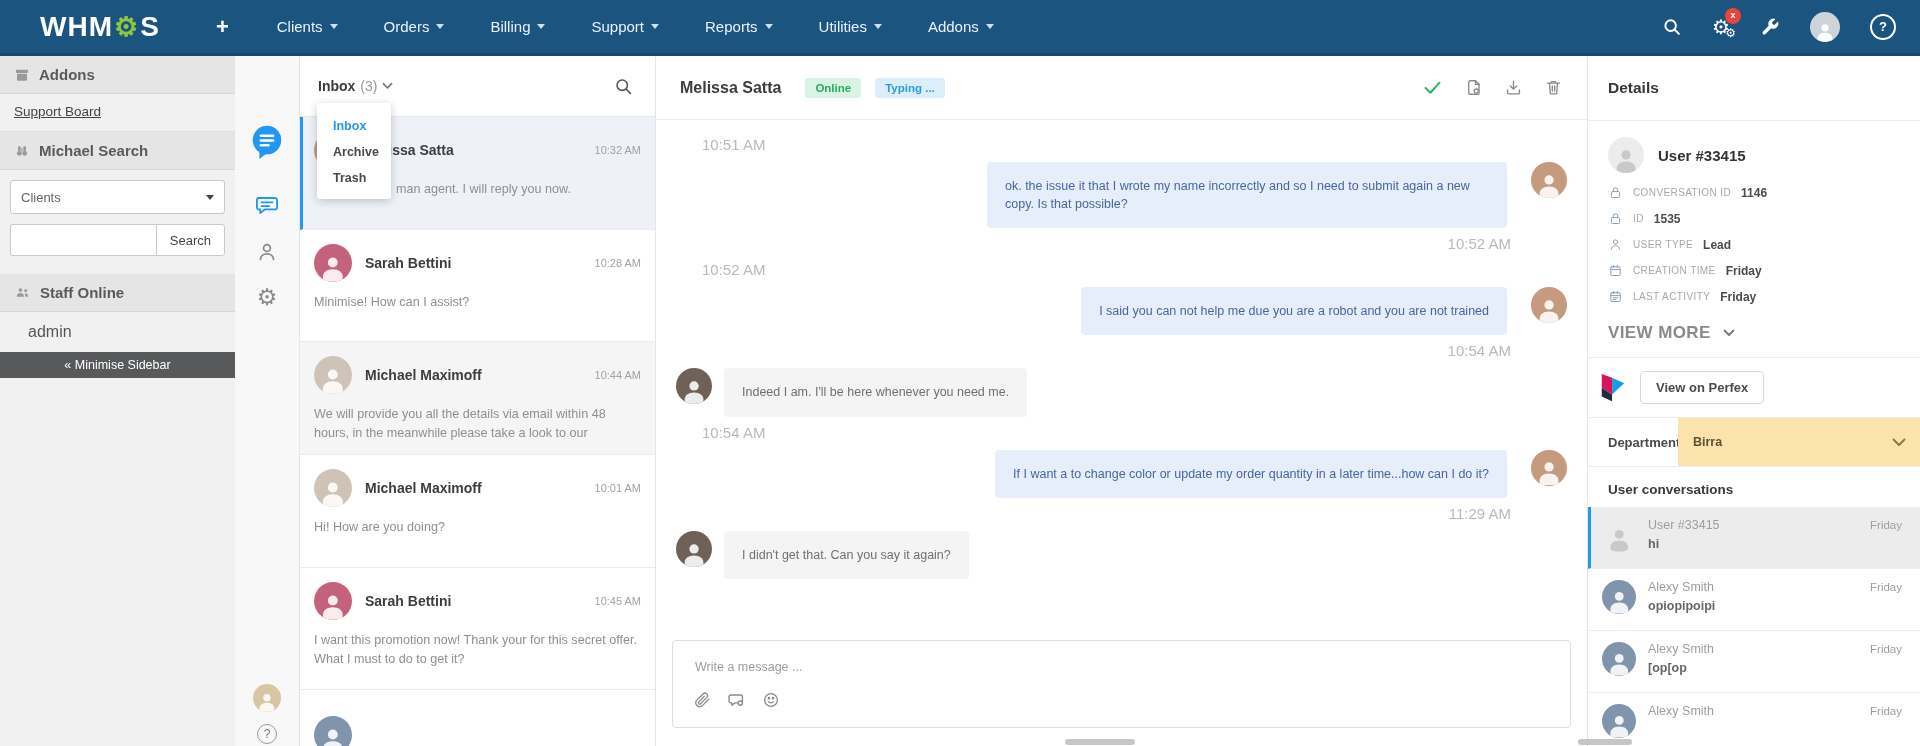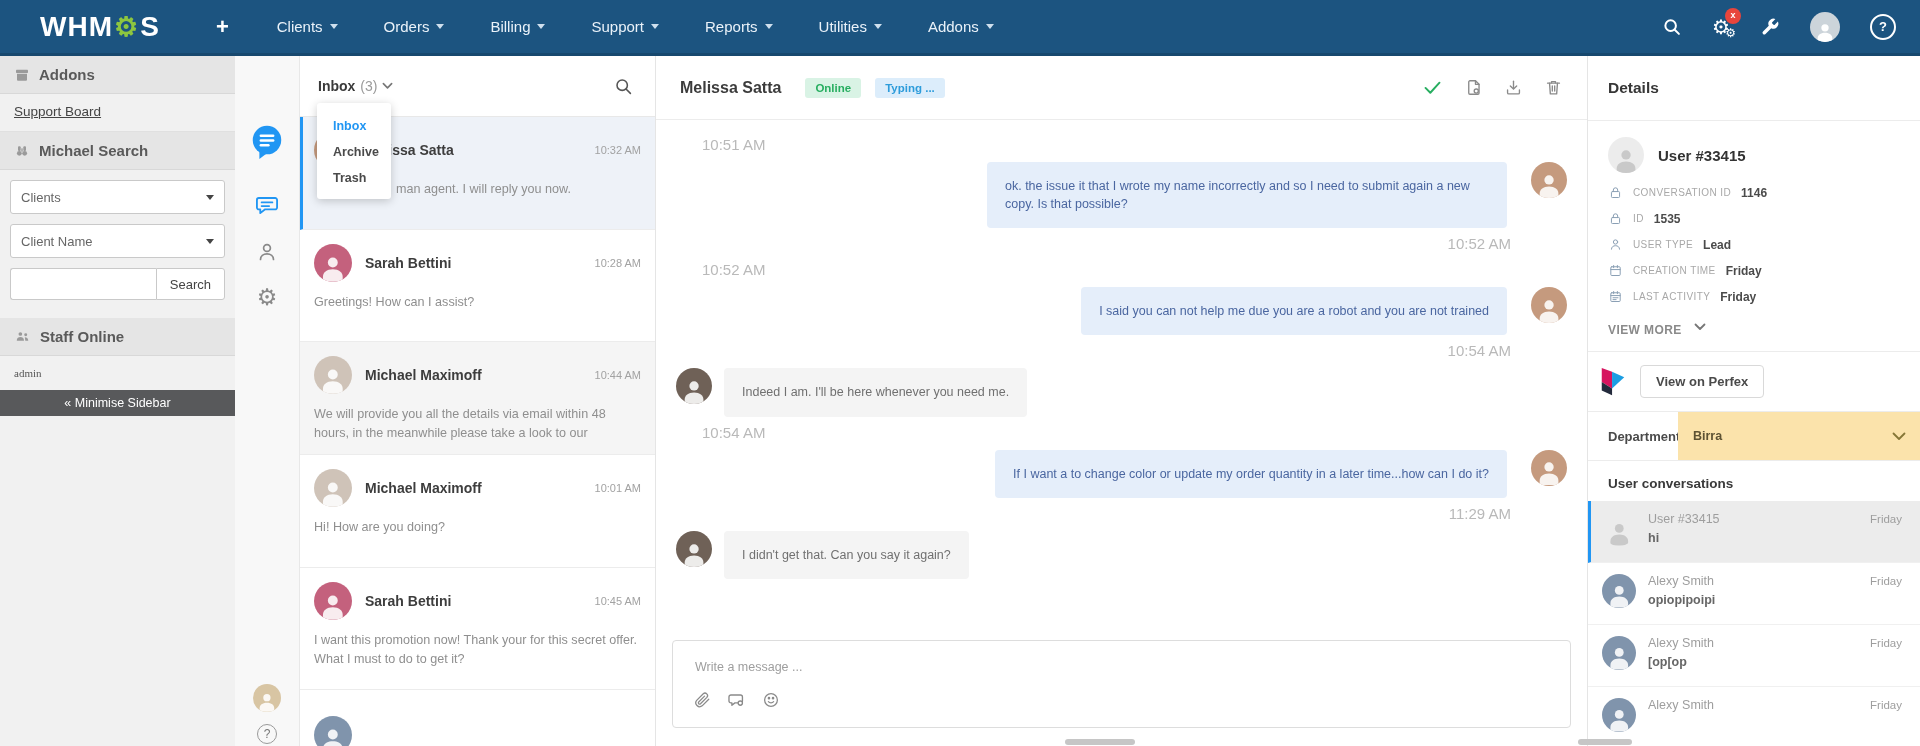--- a/index.html
+++ b/index.html
@@ -35,21 +35,21 @@
   .sb-link{color:#444;text-decoration:underline;font-size:13.5px;cursor:pointer;}
   .sb-body{padding:10px 10px 4px;}
   .sb-select{height:32px;background:#fff;border:1px solid #c9c9c9;border-radius:3px;margin-bottom:10px;
     display:flex;align-items:center;justify-content:space-between;padding:0 10px;color:#666;font-size:13px;cursor:pointer;}
   .sb-select .caret{width:0;height:0;border-left:4px solid transparent;border-right:4px solid transparent;border-top:5px solid #444;}
   .sb-search{display:flex;margin-bottom:14px;}
   .sb-search input{flex:1;height:30px;border:1px solid #c9c9c9;border-right:none;border-radius:3px 0 0 3px;
     padding:0 8px;font-size:13px;outline:none;background:#fff;min-width:0;}
   .sb-search button{height:32px;background:#fff;border:1px solid #c9c9c9;border-radius:0 3px 3px 0;
     padding:0 13px;font-size:13px;color:#444;cursor:pointer;}
-  .sb-staff{padding:11px 14px;color:#555;font-size:11px;font-family:Liberation Serif, serif;}
+  .sb-staff{padding:11px 28px;color:#555;font-size:16px;}
   .sb-min{height:26px;background:#58595b;color:#fff;font-size:12.5px;display:flex;align-items:center;justify-content:center;cursor:pointer;}
 
   
   .rail{position:absolute;left:235px;top:56px;width:65px;bottom:0;background:#f8f8f8;border-right:1px solid #e8e8e8;box-sizing:border-box;}
   .rail > *{position:absolute;left:50%;transform:translateX(-50%);}
   .rail-logo{top:66px;cursor:pointer;}
   .rail-ic{cursor:pointer;}
   .rail-chat{top:136px;}
   .rail-user{top:184px;}
   .rail-gear{top:230px;color:#8a8a8a;font-size:23px;line-height:1;}
@@ -125,21 +125,21 @@
   .details{position:absolute;left:1587px;top:56px;width:333px;bottom:0;background:#fff;border-left:1px solid #e5e5e5;box-sizing:border-box;}
   .dt-header{height:64px;border-bottom:1px solid #ececec;display:flex;align-items:center;padding-left:20px;
     font-size:15.5px;font-weight:bold;color:#363636;}
   .dt-user{display:flex;align-items:center;gap:14px;padding:16px 20px 12px;}
   .dt-user .av{width:36px;height:36px;}
   .dt-username{font-size:15px;font-weight:bold;color:#333;}
   .dt-field{display:flex;align-items:center;gap:10px;padding-left:20px;margin-bottom:11px;}
   .dt-label{font-size:10px;color:#a8a8a8;letter-spacing:.4px;}
   .dt-value{font-size:12px;font-weight:bold;color:#4b4b4b;}
   .fld-ic{stroke:#8ba0b5;fill:none;stroke-width:1.6;stroke-linecap:round;stroke-linejoin:round;}
-  .dt-viewmore{display:flex;align-items:flex-start;gap:12px;padding:8px 0 14px 20px;font-size:12px;font-weight:bold;
+  .dt-viewmore{display:flex;align-items:center;gap:12px;padding:8px 0 14px 20px;font-size:17px;font-weight:bold;
     color:#8a8a8a;letter-spacing:.4px;cursor:pointer;border-bottom:1px solid #ececec;}
   .dt-perfex{display:flex;align-items:center;gap:12px;padding:13px 0 13px 10px;border-bottom:1px solid #ececec;}
   .perfex-btn{border:1px solid #d9d9d9;border-radius:4px;background:#fff;padding:8px 15px;font-size:13px;
     font-weight:bold;color:#4a4a4a;cursor:pointer;}
   .dt-dept{display:flex;height:48px;border-bottom:1px solid #ececec;cursor:pointer;}
   .dept-l{width:90px;display:flex;align-items:center;padding-left:20px;font-size:13px;font-weight:bold;color:#4a4a4a;box-sizing:border-box;}
   .dept-r{flex:1;background:#fbe3ab;display:flex;align-items:center;padding:0 14px 0 15px;font-size:12.5px;font-weight:bold;color:#5d5233;}
   .dept-r .dchev{margin-left:auto;}
   .dt-convtitle{padding:15px 0 10px 20px;font-size:13.5px;font-weight:bold;color:#3a3a3a;}
   .uc-item{position:relative;height:62px;box-sizing:border-box;padding:11px 18px 0 14px;border-bottom:1px solid #f0f0f0;cursor:pointer;overflow:hidden;}
@@ -246,24 +246,20 @@
             <circle cx="16" cy="15.5" r="3.6"></circle>
           </svg>
       </span>
       <span>Michael Search</span>
     </div>
     <div class="sb-body">
       <div class="sb-select">
         <span>Clients</span>
           <span class="caret"></span>
       </div>
-      <div class="sb-select">
-        <span>Client Name</span>
-          <span class="caret"></span>
-      </div>
       <div class="sb-search">
         <input type="text" style="">
         <button>Search</button>
       </div>
     </div>
     <div class="sb-head">
       <span class="ico">
         <svg width="17" height="17" viewBox="0 0 24 24" fill="#9a9a9a">
             <circle cx="9" cy="8.5" r="2.6"></circle>
             <path d="M4 17c0-2.8 2.2-4.4 5-4.4s5 1.6 5 4.4v1H4v-1z"></path>
@@ -356,21 +352,21 @@
       <div class="row1">
         <span class="av av-sarah">
             <svg viewBox="0 0 24 24">
               <circle class="av-fill" cx="12" cy="8.5" r="4"></circle>
               <path class="av-fill" d="M12 14c-5 0-8 2.6-8 6v4h16v-4c0-3.4-3-6-8-6z"></path>
             </svg>
           </span>
         <span class="cl-name">Sarah Bettini</span>
         <span class="cl-time">10:28 AM</span>
       </div>
-      <div class="cl-preview">Greetings! How can I assist?</div>
+      <div class="cl-preview">Minimise! How can I assist?</div>
     </div>
 
     <div class="cl-item it3 muted">
       <div class="row1">
         <span class="av av-michael">
             <svg viewBox="0 0 24 24">
               <circle class="av-fill" cx="12" cy="8.5" r="4"></circle>
               <path class="av-fill" d="M12 14c-5 0-8 2.6-8 6v4h16v-4c0-3.4-3-6-8-6z"></path>
             </svg>
           </span>

